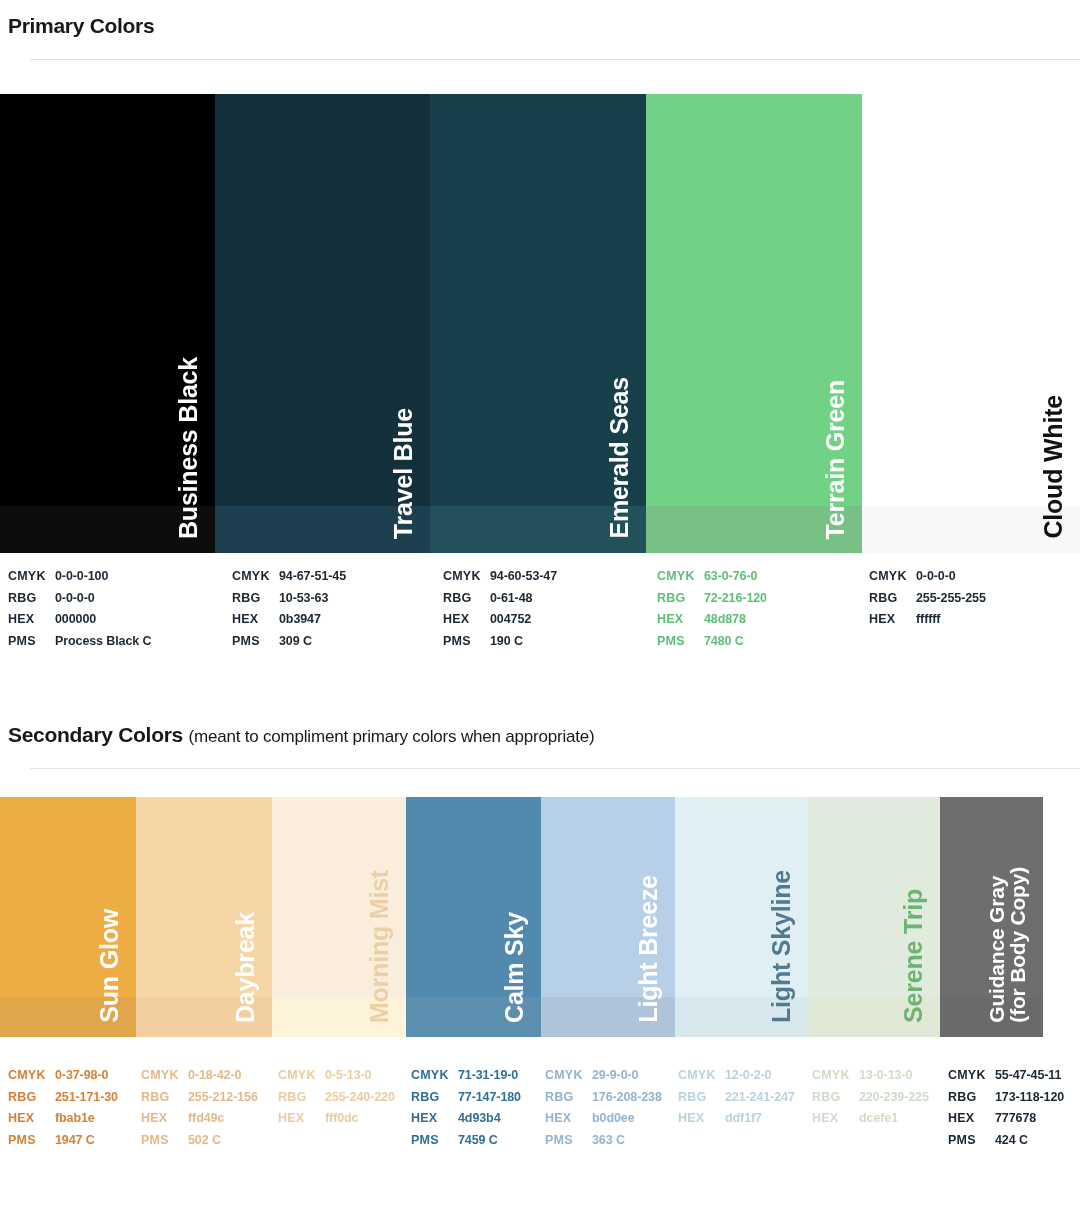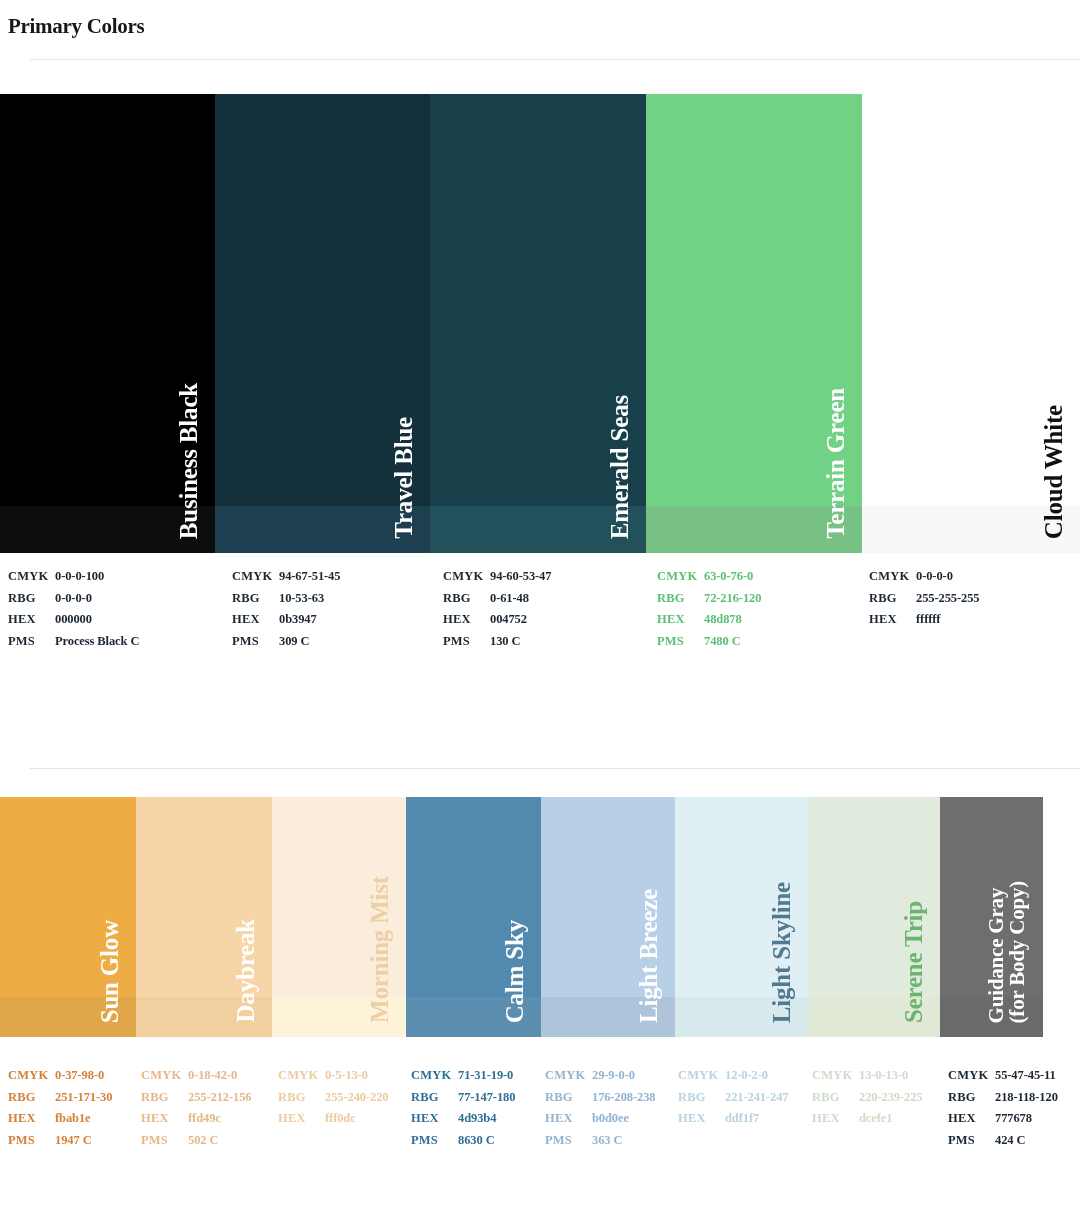--- a/index.html
+++ b/index.html
@@ -2,21 +2,21 @@
 <html><head>
 <meta charset="utf-8">
 <style>
   * { box-sizing: border-box; margin: 0; padding: 0; }
   html, body {
     width: 1080px; height: 1206px;
     background: #ffffff;
     font-family: "Liberation Sans", sans-serif;
     overflow: hidden;
   }
-  .page { position: relative; width: 918px; height: 1206px; font-family: Liberation Serif, serif; }
+  .page { position: relative; width: 918px; height: 1206px; }
 
   
   .section-head {
     position: absolute; left: 8px;
     font-size: 21px; font-weight: bold; color: #15181c;
     letter-spacing: -0.3px; white-space: nowrap;
   }
   .section-head .sub {
     font-size: 17px; font-weight: normal; letter-spacing: -0.2px;
   }
@@ -134,21 +134,21 @@
         <div class="spec-row">
           <span class="spec-key">RBG</span>
           <span class="spec-val">0-61-48</span>
         </div>
         <div class="spec-row">
           <span class="spec-key">HEX</span>
           <span class="spec-val">004752</span>
         </div>
         <div class="spec-row">
           <span class="spec-key">PMS</span>
-          <span class="spec-val">130 C</span>
+          <span class="spec-val">190 C</span>
         </div>
       </div>
       <div class="spec" style="left: 657px; color: rgb(92, 191, 119);">
         <div class="spec-row">
           <span class="spec-key">CMYK</span>
           <span class="spec-val">63-0-76-0</span>
         </div>
         <div class="spec-row">
           <span class="spec-key">RBG</span>
           <span class="spec-val">72-216-120</span>
@@ -171,20 +171,24 @@
           <span class="spec-key">RBG</span>
           <span class="spec-val">255-255-255</span>
         </div>
         <div class="spec-row">
           <span class="spec-key">HEX</span>
           <span class="spec-val">ffffff</span>
         </div>
       </div>
     </div>
 
+  <div class="section-head" style="top:723px;">
+    <span>Secondary Colors</span>
+    <span class="sub">(meant to compliment primary colors when appropriate)</span>
+  </div>
   <div class="rule" style="top:768px;"></div>
 
   <div class="strip" id="secondary-strip" style="left:0px; top:797px; width:1080px; height:240px;">
       <div class="swatch" style="width: 136px; background: rgb(238, 172, 69);">
         <div class="swatch-band" style="background: rgb(225, 166, 74); top: 200px;"></div>
         <div class="swatch-label" style="color: rgb(255, 255, 255);">Sun Glow</div>
       </div>
       <div class="swatch" style="width: 136px; background: rgb(246, 213, 166);">
         <div class="swatch-band" style="background: rgb(242, 207, 158); top: 200px;"></div>
         <div class="swatch-label" style="color: rgb(255, 255, 255);">Daybreak</div>
@@ -275,21 +279,21 @@
         <div class="spec-row">
           <span class="spec-key">RBG</span>
           <span class="spec-val">77-147-180</span>
         </div>
         <div class="spec-row">
           <span class="spec-key">HEX</span>
           <span class="spec-val">4d93b4</span>
         </div>
         <div class="spec-row">
           <span class="spec-key">PMS</span>
-          <span class="spec-val">8630 C</span>
+          <span class="spec-val">7459 C</span>
         </div>
       </div>
       <div class="spec" style="left: 545px; color: rgb(147, 179, 207);">
         <div class="spec-row">
           <span class="spec-key">CMYK</span>
           <span class="spec-val">29-9-0-0</span>
         </div>
         <div class="spec-row">
           <span class="spec-key">RBG</span>
           <span class="spec-val">176-208-238</span>
@@ -331,21 +335,21 @@
           <span class="spec-val">dcefe1</span>
         </div>
       </div>
       <div class="spec" style="left: 948px; color: rgb(27, 39, 51);">
         <div class="spec-row">
           <span class="spec-key">CMYK</span>
           <span class="spec-val">55-47-45-11</span>
         </div>
         <div class="spec-row">
           <span class="spec-key">RBG</span>
-          <span class="spec-val">218-118-120</span>
+          <span class="spec-val">173-118-120</span>
         </div>
         <div class="spec-row">
           <span class="spec-key">HEX</span>
           <span class="spec-val">777678</span>
         </div>
         <div class="spec-row">
           <span class="spec-key">PMS</span>
           <span class="spec-val">424 C</span>
         </div>
       </div>

